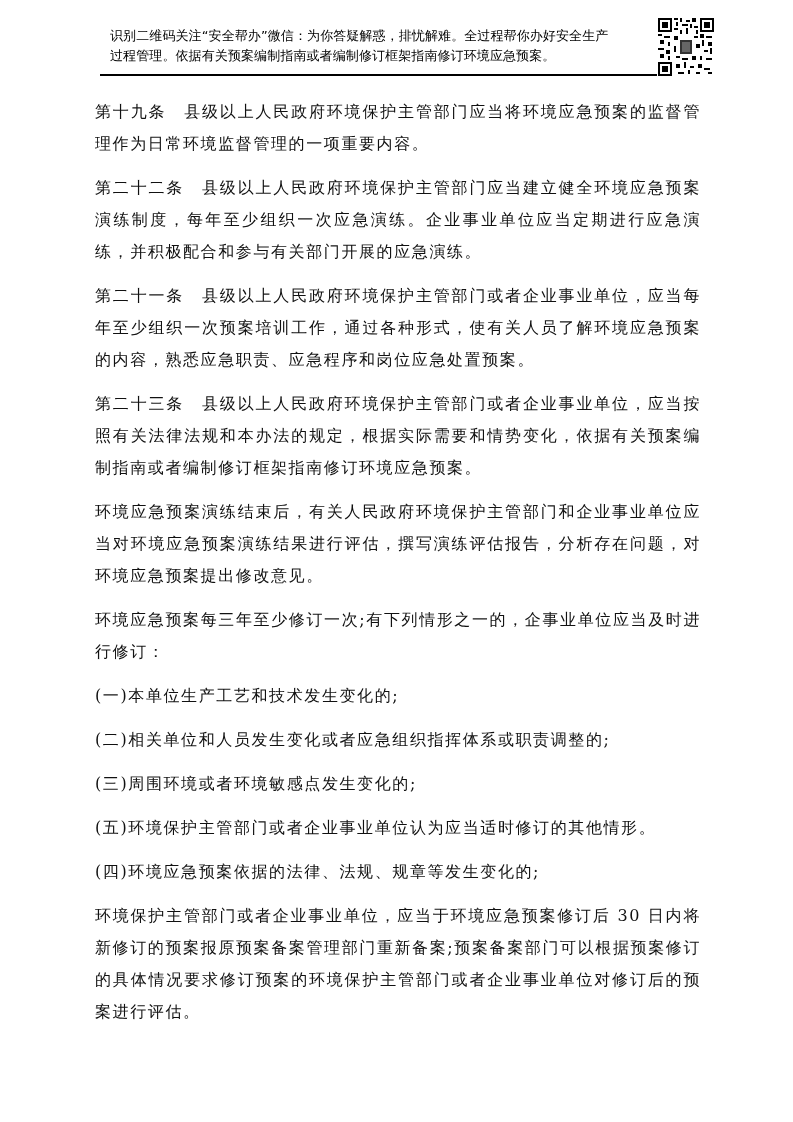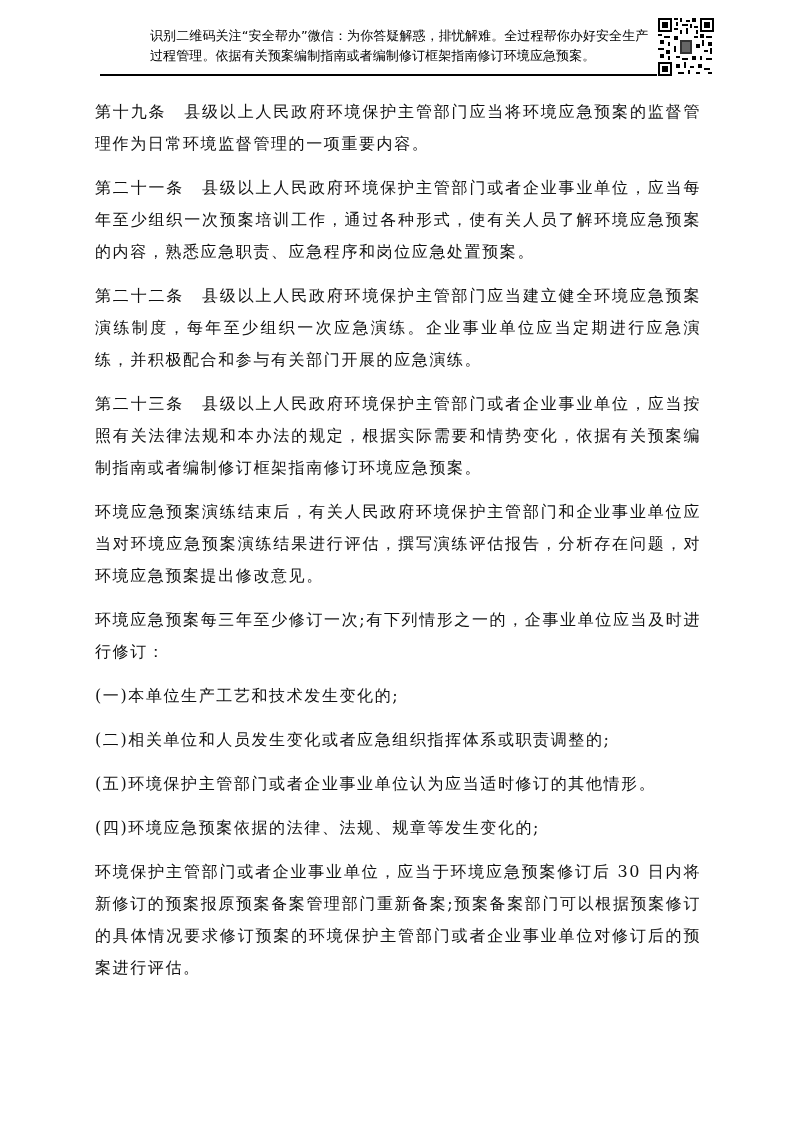--- a/index.html
+++ b/index.html
@@ -25,21 +25,20 @@
     .header-text {
       position: absolute;
       left: 10px;
       top: 8px;
       width: 545px;
       font-family: "DejaVu Sans", "Liberation Sans", sans-serif;
       font-size: 13px;
       line-height: 20px;
       color: #000;
       letter-spacing: 0.1px;
-      margin-left: 40px;
     }
     .header-rule {
       position: absolute;
       left: 0;
       top: 56px;
       width: 557px;
       height: 1.5px;
       background: #000;
     }
     .qr {
@@ -134,23 +133,24 @@
           <rect x="15" y="26" width="1" height="2"></rect>
           <rect x="19" y="27" width="2" height="1"></rect>
           <rect x="25" y="27" width="2" height="1"></rect>
       </g>
     </svg>
   </div>
 </div>
 
 <div class="content">
   <p>第十九条　县级以上人民政府环境保护主管部门应当将环境应急预案的监督管理作为日常环境监督管理的一项重要内容。</p>
+  <p>第二十二条　县级以上人民政府环境保护主管部门应当建立健全环境应急预案演练制度，每年至少组织一次应急演练。企业事业单位应当定期进行应急演练，并积极配合和参与有关部门开展的应急演练。</p>
   <p>第二十一条　县级以上人民政府环境保护主管部门或者企业事业单位，应当每年至少组织一次预案培训工作，通过各种形式，使有关人员了解环境应急预案的内容，熟悉应急职责、应急程序和岗位应急处置预案。</p>
-  <p>第二十二条　县级以上人民政府环境保护主管部门应当建立健全环境应急预案演练制度，每年至少组织一次应急演练。企业事业单位应当定期进行应急演练，并积极配合和参与有关部门开展的应急演练。</p>
   <p>第二十三条　县级以上人民政府环境保护主管部门或者企业事业单位，应当按照有关法律法规和本办法的规定，根据实际需要和情势变化，依据有关预案编制指南或者编制修订框架指南修订环境应急预案。</p>
   <p>环境应急预案演练结束后，有关人民政府环境保护主管部门和企业事业单位应当对环境应急预案演练结果进行评估，撰写演练评估报告，分析存在问题，对环境应急预案提出修改意见。</p>
   <p>环境应急预案每三年至少修订一次;有下列情形之一的，企事业单位应当及时进行修订：</p>
   <p>(一)本单位生产工艺和技术发生变化的;</p>
   <p>(二)相关单位和人员发生变化或者应急组织指挥体系或职责调整的;</p>
+  <p>(三)周围环境或者环境敏感点发生变化的;</p>
   <p>(五)环境保护主管部门或者企业事业单位认为应当适时修订的其他情形。</p>
   <p>(四)环境应急预案依据的法律、法规、规章等发生变化的;</p>
   <p>环境保护主管部门或者企业事业单位，应当于环境应急预案修订后 30 日内将新修订的预案报原预案备案管理部门重新备案;预案备案部门可以根据预案修订的具体情况要求修订预案的环境保护主管部门或者企业事业单位对修订后的预案进行评估。</p>
 </div>
 
 </body></html>

